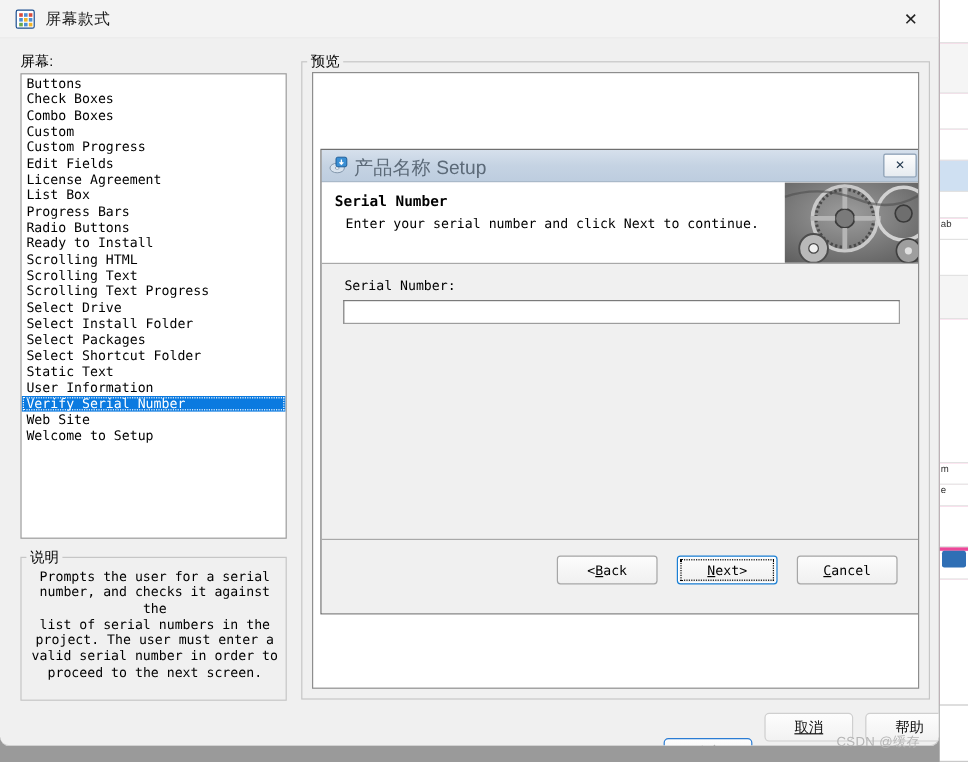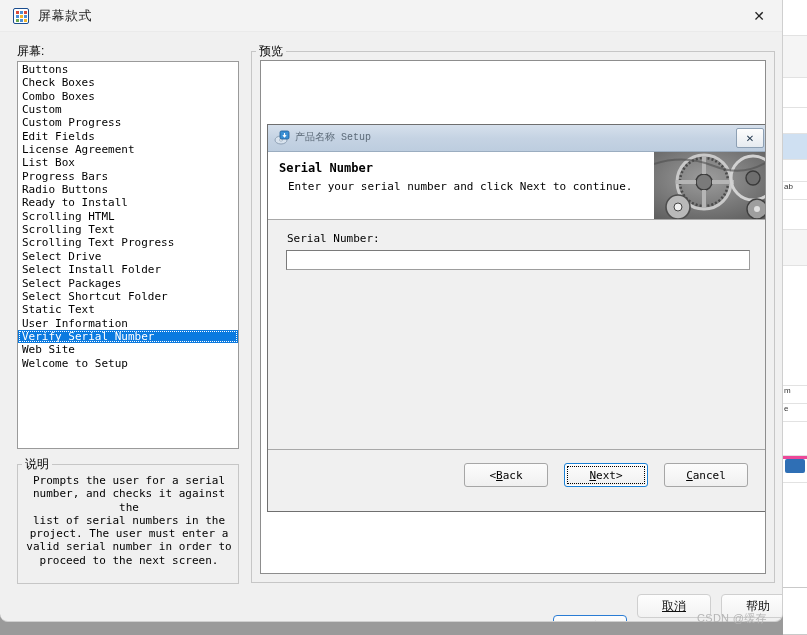--- a/index.html
+++ b/index.html
@@ -254,23 +254,22 @@
     position: absolute;
     left: 6px;
     top: 5px;
     width: 16px;
     height: 16px;
   }
   #setup-title-text {
     position: absolute;
     left: 27px;
     top: 5px;
-    font-size: 10px;
+    font-size: 16px;
     color: #5c6a78;
-    font-family: Liberation Mono, monospace;
   }
   #setup-close {
     position: absolute;
     right: 6px;
     top: 3px;
     width: 26px;
     height: 18px;
     background: linear-gradient(to bottom, #fdfdfd, #e6ebf0);
     border: 1px solid #8da0b4;
     border-radius: 2px;

